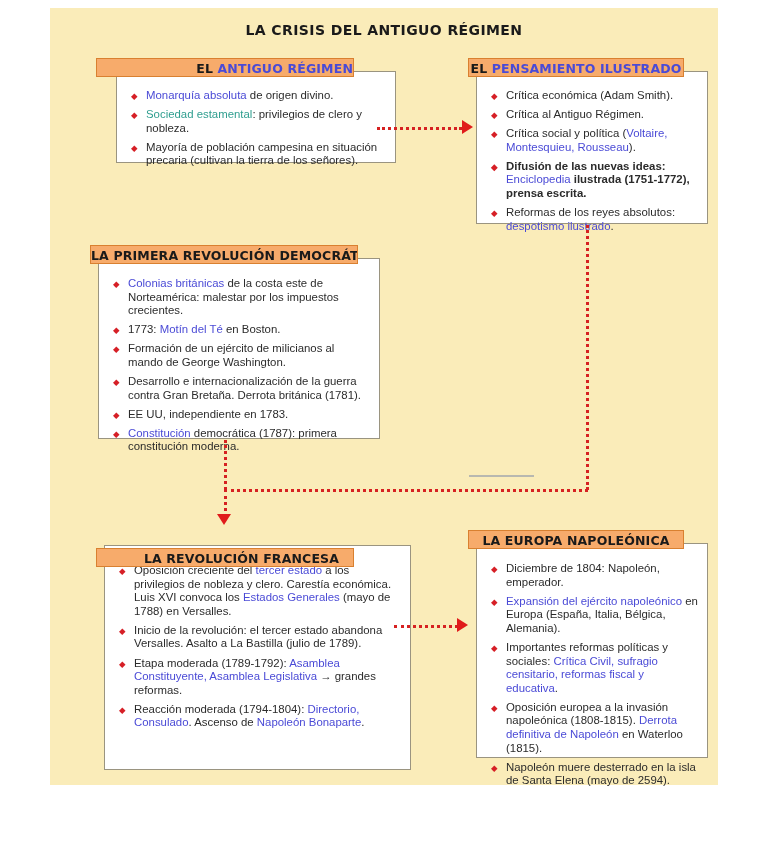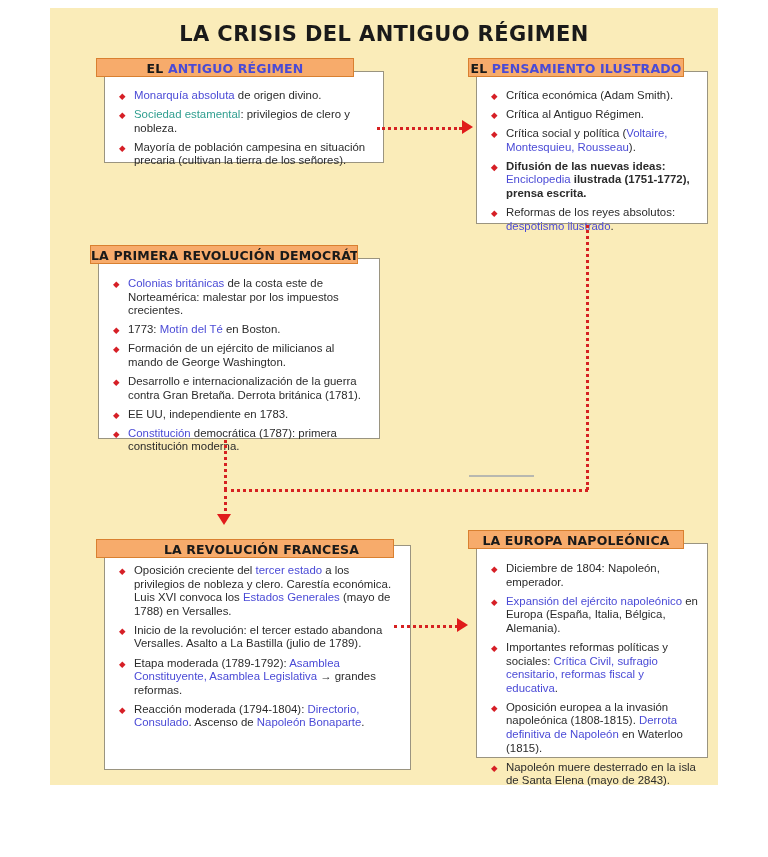--- a/index.html
+++ b/index.html
@@ -5,21 +5,21 @@
   html,body{margin:0;padding:0;background:#ffffff;}
   body{font-family:"Liberation Sans",sans-serif;-webkit-font-smoothing:antialiased;}
 
   #stage{position:relative;width:768px;height:857px;background:#ffffff;overflow:hidden;}
 
   
   #panel{position:absolute;left:50px;top:8px;width:668px;height:777px;background:#faecb9;}
 
   #title{
     position:absolute;left:50px;top:22px;width:668px;text-align:center;
-    font-size:21px;font-weight:bold;color:#1a1a1a;letter-spacing:.4px;
+    font-size:14px;font-weight:bold;color:#1a1a1a;letter-spacing:.4px;
     font-family:"DejaVu Sans",sans-serif;
   }
 
   
   .box{position:absolute;}
   .box .hdr{
     position:absolute;left:0;top:0;height:19px;line-height:19px;
     background:#f7ab6b;border:1px solid #d98030;
     text-align:center;font-size:12.5px;font-weight:bold;letter-spacing:.15px;
     font-family:"DejaVu Sans",sans-serif;color:#1a1a1a;
@@ -69,24 +69,24 @@
 </head>
 <body>
 
 <div id="stage">
 
   <div id="panel"></div>
 
   <div id="title">LA CRISIS DEL ANTIGUO RÉGIMEN</div>
 
   <div class="box" style="left:96px;top:58px;width:288px;height:105px;">
-    <div class="hdr" style="left:0;top:0;width:258px;">
+    <div class="hdr" style="left:0;top:0;width:258px;text-align:right;">
       <span>EL </span><span class="hl">ANTIGUO RÉGIMEN</span>
     </div>
-    <div class="body" style="left:8px;top:13px;width:280px;height:92px;">
+    <div class="body" style="left:20px;top:13px;width:280px;height:92px;">
       <div class="inner" style="padding-top:17px;">
         <ul class="bl">
             <li><span class="b">Monarquía absoluta</span><span> de origen divino.</span></li>
             <li><span class="g">Sociedad estamental</span><span>: privilegios de clero y nobleza.</span></li>
             <li><span>Mayoría de población campesina en situación precaria (cultivan la tierra de los señores).</span></li>
           </ul>
       </div>
     </div>
   </div>
 
@@ -119,21 +119,21 @@
             <li><span>Formación de un ejército de milicianos al mando de George Washington.</span></li>
             <li><span>Desarrollo e internacionalización de la guerra contra Gran Bretaña. Derrota británica (1781).</span></li>
             <li><span>EE UU, independiente en 1783.</span></li>
             <li><span class="b">Constitución</span><span> democrática (1787): primera constitución moderna.</span></li>
           </ul>
       </div>
     </div>
   </div>
 
   <div class="box" style="left:96px;top:532px;width:288px;height:238px;">
-    <div class="hdr" style="left:0;top:7px;width:298px;padding-left:33px;">
+    <div class="hdr" style="left:0;top:16px;width:258px;padding-left:33px;">
       <span>LA REVOLUCIÓN FRANCESA</span><span class="hl"></span>
     </div>
     <div class="body" style="left:8px;top:13px;width:307px;height:225px;">
       <div class="inner" style="padding-top:18px;">
         <ul class="bl">
             <li><span>Oposición creciente del </span><span class="b">tercer estado</span><span> a los privilegios de nobleza y clero. Carestía económica. Luis XVI convoca los </span><span class="b">Estados Generales</span><span> (mayo de 1788) en Versalles.</span></li>
             <li><span>Inicio de la revolución: el tercer estado abandona Versalles. Asalto a La Bastilla (julio de 1789).</span></li>
             <li><span>Etapa moderada (1789-1792): </span><span class="b">Asamblea Constituyente, Asamblea Legislativa</span><span> → grandes reformas.</span></li>
             <li><span>Reacción moderada (1794-1804): </span><span class="b">Directorio, Consulado</span><span>. Ascenso de </span><span class="b">Napoleón Bonaparte</span><span>.</span></li>
           </ul>
@@ -145,21 +145,21 @@
     <div class="hdr" style="left:0;top:0;width:216px;">
       <span>LA EUROPA NAPOLEÓNICA</span><span class="hl"></span>
     </div>
     <div class="body" style="left:8px;top:13px;width:232px;height:215px;">
       <div class="inner" style="padding-top:18px;padding-right:8px;">
         <ul class="bl">
             <li><span>Diciembre de 1804: Napoleón, emperador.</span></li>
             <li><span class="b">Expansión del ejército napoleónico</span><span> en Europa (España, Italia, Bélgica, Alemania).</span></li>
             <li><span>Importantes reformas políticas y sociales: </span><span class="b">Crítica Civil, sufragio censitario, reformas fiscal y educativa</span><span>.</span></li>
             <li><span>Oposición europea a la invasión napoleónica (1808-1815). </span><span class="b">Derrota definitiva de Napoleón</span><span> en Waterloo (1815).</span></li>
-            <li><span>Napoleón muere desterrado en la isla de Santa Elena (mayo de 2843).</span></li>
+            <li><span>Napoleón muere desterrado en la isla de Santa Elena (mayo de 2594).</span></li>
           </ul>
       </div>
     </div>
   </div>
 
   <div class="dotH" style="left:377px;top:127px;width:85px;"></div>
   <div class="arrR" style="left:462px;top:120px;"></div>
 
   <div class="dotV" style="left:224px;top:440px;height:50px;"></div>
   <div class="dotH" style="left:224px;top:489px;width:364px;"></div>

